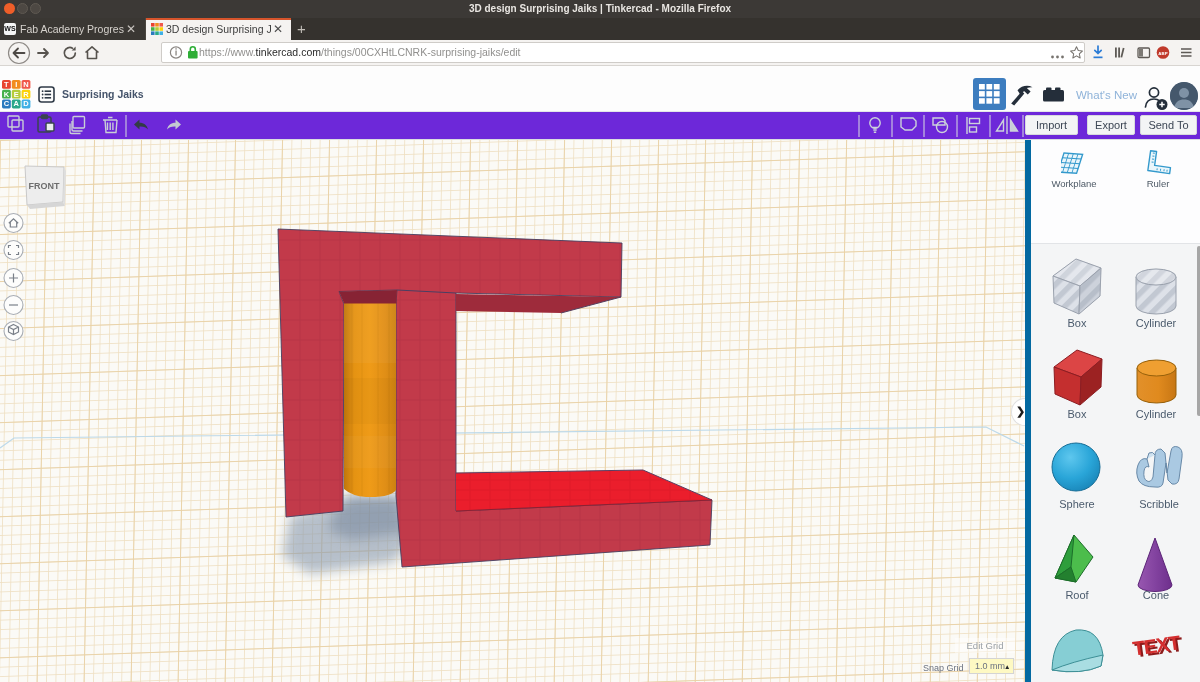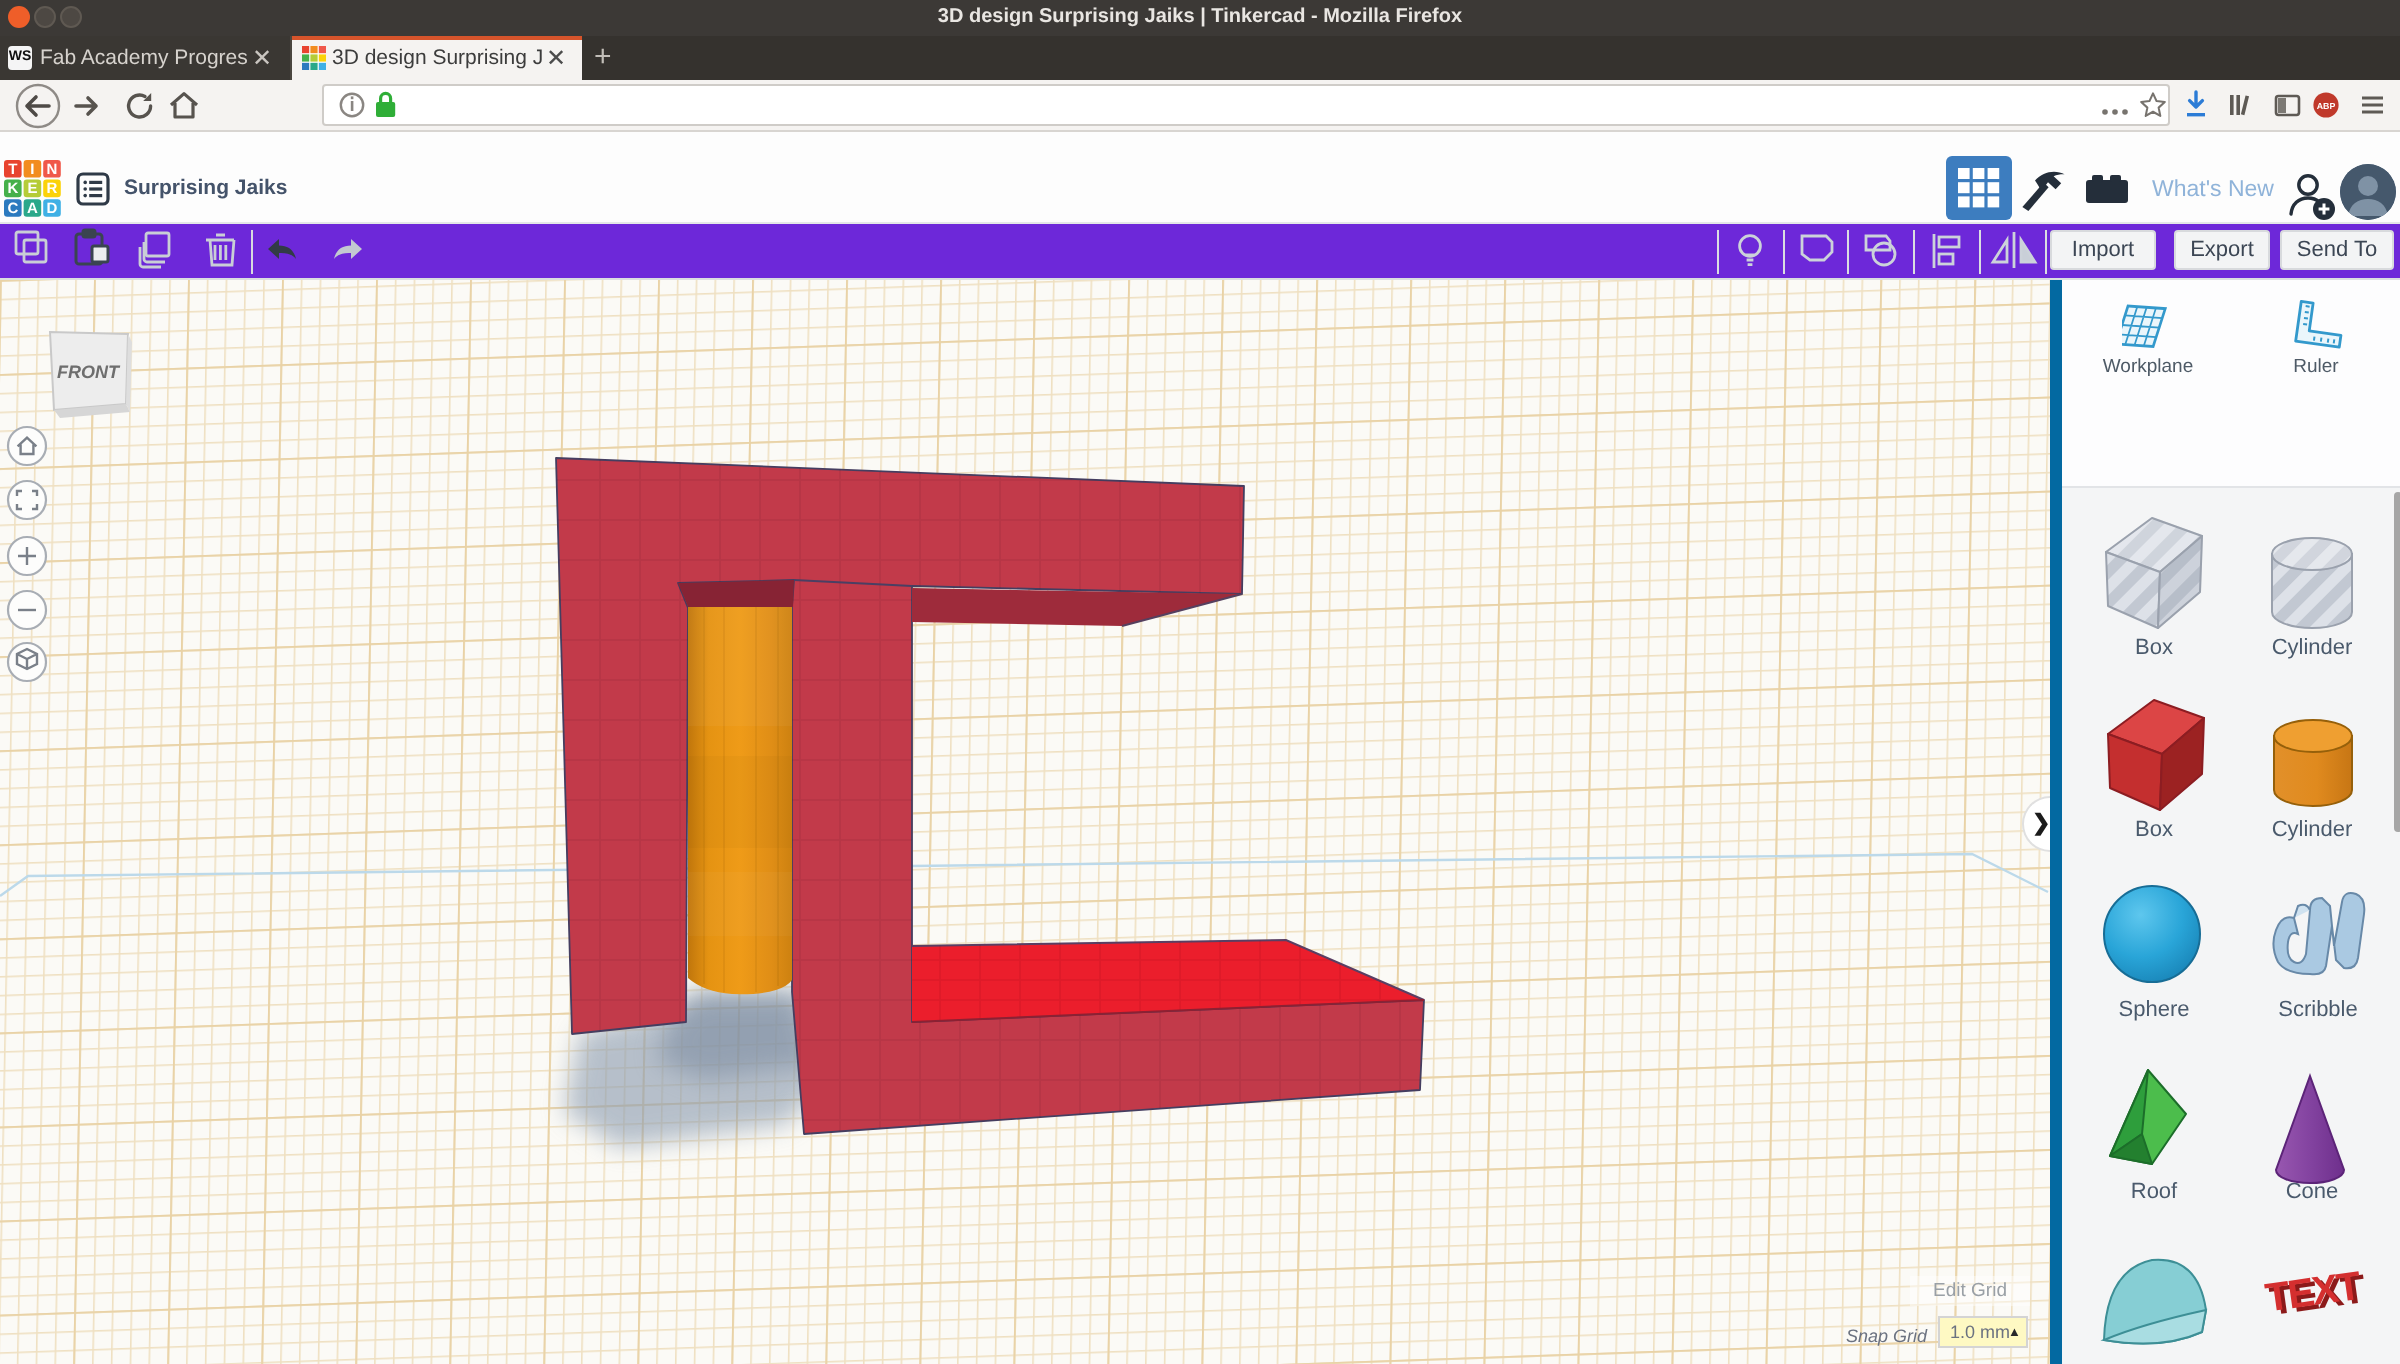--- a/index.html
+++ b/index.html
@@ -67,20 +67,21 @@
     </svg>
 
     <div class="abs" style="left:161px; top:2px; width:924px; height:21px; background:#fff; border:1px solid #cfccc8; border-radius:2px;"></div>
     <svg class="abs" style="left:168px; top:4px;" width="36" height="17" viewBox="0 0 36 17">
       <circle cx="8" cy="8.5" r="5.6" fill="none" stroke="#8a8682" stroke-width="1.2"></circle>
       <rect x="7.4" y="6.5" width="1.3" height="5" fill="#8a8682"></rect>
         <rect x="7.4" y="4.2" width="1.3" height="1.4" fill="#8a8682"></rect>
       <rect x="20" y="7" width="9.6" height="7.5" rx="1" fill="#2fae37"></rect>
       <path d="M22.3 7V5.2a2.5 2.5 0 0 1 5 0V7" stroke="#2fae37" stroke-width="1.6" fill="none"></path>
     </svg>
+    <div class="abs" style="left:199px; top:6px; font-size:10.5px; color:#91908e;">https://www.<span style="color:#2b2b2b;">tinkercad.com</span>/things/00CXHtLCNRK-surprising-jaiks/edit</div>
     <div class="abs" style="left:1050px; top:8px;"><svg width="16" height="10" viewBox="0 0 16 10">
           <circle cx="2.5" cy="5" r="1.4" fill="#77736e"></circle>
           <circle cx="7.5" cy="5" r="1.4" fill="#77736e"></circle>
           <circle cx="12.5" cy="5" r="1.4" fill="#77736e"></circle>
         </svg></div>
     <svg class="abs" style="left:1069px; top:5px;" width="15" height="15" viewBox="0 0 16 16">
       <path d="M8 1.8l1.9 4.1 4.4.5-3.3 3 .9 4.4L8 11.6 4.1 13.8l.9-4.4-3.3-3 4.4-.5z" fill="none" stroke="#77736e" stroke-width="1.1" stroke-linejoin="round"></path>
     </svg>
     <svg class="abs" style="left:1092px; top:4px;" width="104" height="17" viewBox="0 0 104 17">
       <path d="M6 2v7.5M6 9.5l-3.2-3.2M6 9.5l3.2-3.2" stroke="#2c7cd6" stroke-width="1.7" fill="none" stroke-linecap="round"></path>
@@ -304,21 +305,21 @@
         <g stroke="#401525" stroke-width="0.8">
           <path d="M300 80V440M320 80V440M340 80V440M360 80V440M380 80V440M400 80V440M420 80V440M440 80V440M460 80V440M480 80V440M500 80V440M520 80V440M540 80V440M560 80V440M580 80V440M600 80V440M620 80V440M640 80V440M660 80V440M680 80V440M700 80V440"></path>
           <path d="M270 100H730M270 120H730M270 140H730M270 160H730M270 180H730M270 200H730M270 220H730M270 240H730M270 260H730M270 280H730M270 300H730M270 320H730M270 340H730M270 360H730M270 380H730M270 400H730M270 420H730"></path>
         </g>
       </g>
 
       <path d="M397 150 L456 153" stroke="#4a3f63" stroke-width="1"></path>
       <path d="M456 371 L712 360" stroke="#8c2133" stroke-width="1"></path>
     </svg>
 
-    <div class="abs" style="left:22px; top:23px; width:42px; height:42px;font-style:italic;">
+    <div class="abs" style="left:22px; top:23px; width:42px; height:42px;">
       <svg width="46" height="46" viewBox="0 0 46 46">
         <polygon points="3,3 42,4 41,39 5,42" fill="#ededed" stroke="#c9c9c9" stroke-width="1"></polygon>
         <polygon points="5,42 41,39 43,43 8,46" fill="#d6d6d6"></polygon>
         <polygon points="41,39 42,4 44,8 43,43" fill="#dedede"></polygon>
         <text x="22" y="26" font-size="9" font-weight="bold" fill="#6e6e6e" text-anchor="middle" font-family="Liberation Sans">FRONT</text>
       </svg>
     </div>
 
     <svg class="abs" style="left:3px; top:72px;" width="22" height="130" viewBox="0 0 22 130">
       <g fill="#fdfdfc" stroke="#a8adb4" stroke-width="1.1">
@@ -334,21 +335,21 @@
         <path d="M6 66h9M10.5 61.5v9"></path>
         <path d="M6 93h9"></path>
         <path d="M10.5 112.5l5 2.5v5l-5 2.5-5-2.5v-5z M5.5 115l5 2.5 5-2.5M10.5 117.5v5"></path>
       </g>
     </svg>
 
     <div class="abs" style="left:1011px; top:258px; width:14px; height:28px; background:#fff; border-radius:14px 0 0 14px; border:1px solid #e0e0e0; border-right:none;"></div>
     <div class="abs" style="left:1016px; top:265px; font-size:11px; color:#1b1b1b; font-weight:bold;">❯</div>
 
     <div class="abs" style="left:955px; top:498px; width:60px; height:15px; background:rgba(255,255,255,0.45); font-size:9.5px; color:#9aa0a6; text-align:center; line-height:15px;">Edit Grid</div>
-    <div class="abs" style="left:923px; top:523px; font-size:9px; color:#6b7280;font-style:italic;">Snap Grid</div>
+    <div class="abs" style="left:923px; top:523px; font-size:9px; color:#6b7280;">Snap Grid</div>
     <div class="abs" style="left:969px; top:518px; width:45px; height:16px; background:#fef9c3; border:1px solid #d4d4d4; font-size:9px; color:#6b7280; line-height:14px;">
         <span class="abs" style="left:5px;">1.0 mm</span>
         <span class="abs" style="left:34px; top:1px; font-size:6.5px; color:#26272b;">▲</span>
       </div>
   </div>
   <div class="abs" id="panel">
     <div class="abs" style="left:0; top:0; width:175px; height:103px; background:#fdfdfe;"></div>
     <div class="abs" style="left:0; top:103px; width:175px; height:439px; background:#f4f5f6; border-top:1px solid #e2e4e7;"></div>
 
     <svg class="abs" style="left:30px; top:11px;" width="28" height="24" viewBox="0 0 28 24">

